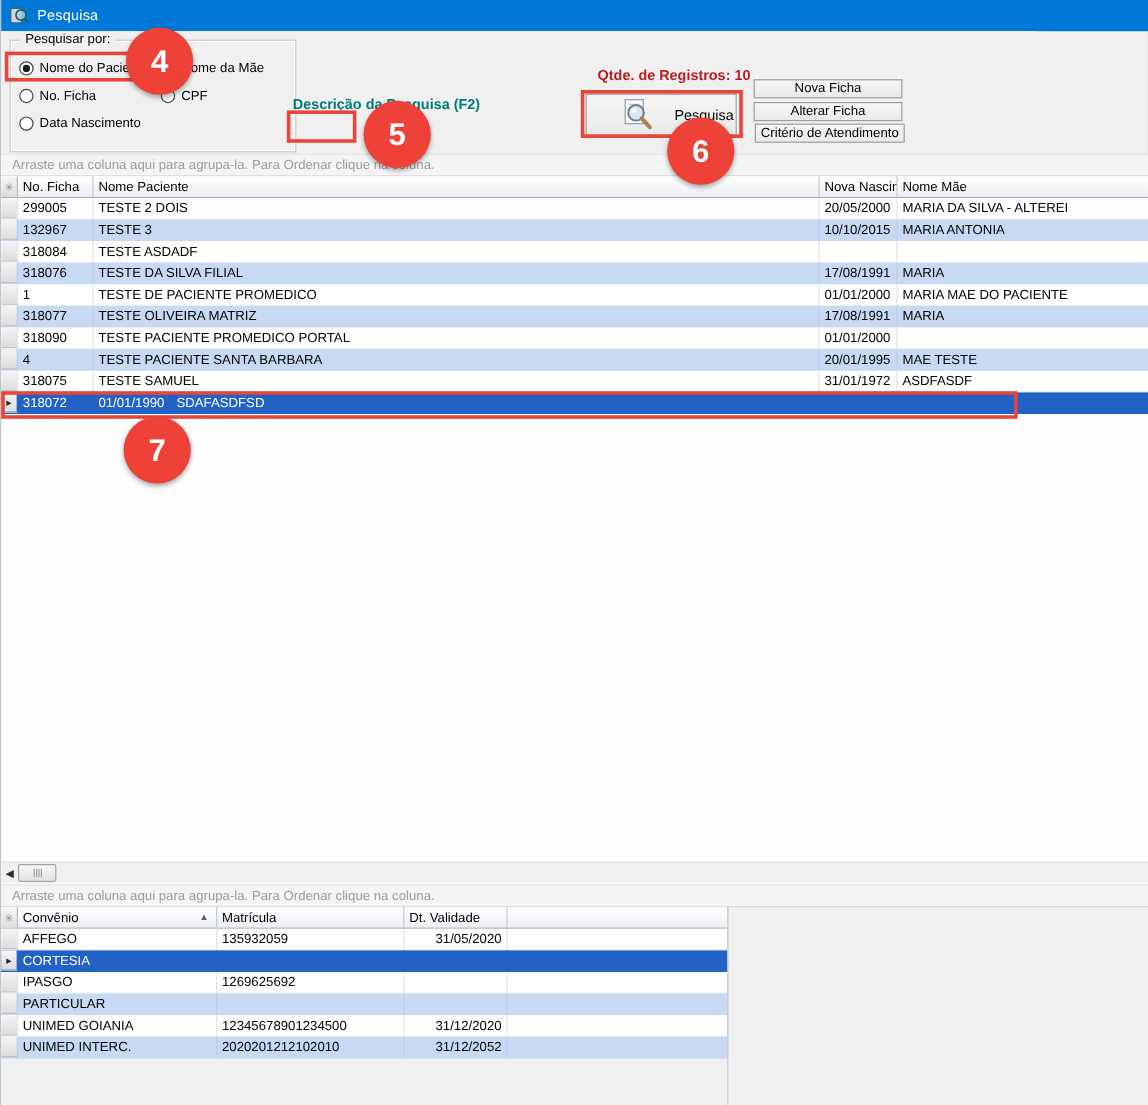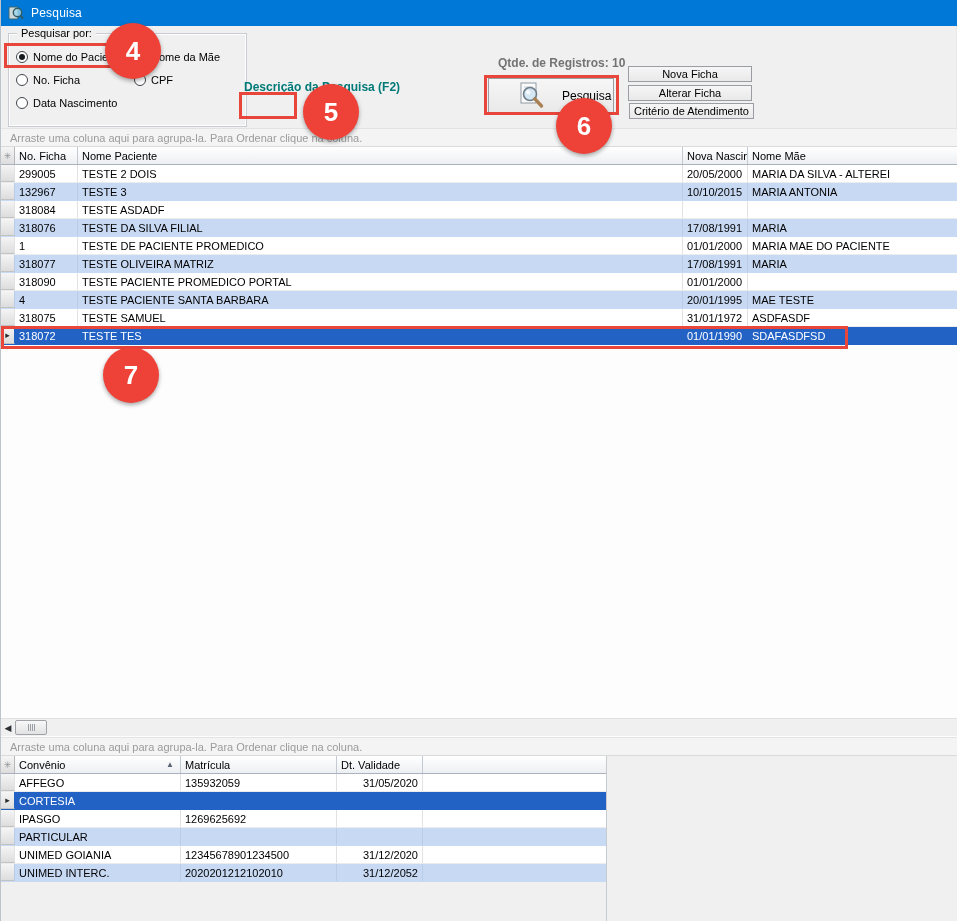--- a/index.html
+++ b/index.html
@@ -31,21 +31,21 @@
   .r1 { left:125px; top:17px; }
   .r2 { left:7px;  top:40px; }
   .r3 { left:125px; top:40px; }
   .r4 { left:7px;  top:63px; }
 
   #desc-label { position:absolute; left:243px; top:54px; color:#007a78; font-weight:bold; font-size:12px; }
   #search-input { position:absolute; left:240px; top:67px; width:240px; height:19px;
     background:#fff; border:1px solid #7a7f87; display:flex; align-items:center; padding-left:3px; }
   #search-input .sel { background:#0b61d8; color:#fff; padding:1px 2px; }
 
-  #qtde-label { position:absolute; left:497px; top:30px; color:#737373; font-weight:bold; font-size:12px; }
+  #qtde-label { position:absolute; left:497px; top:30px; color:#b91c1c; font-weight:bold; font-size:12px; }
 
   .btn { background:linear-gradient(#f6f6f6,#e9e9e9); border:1px solid #9a9da1;
     display:flex; align-items:center; justify-content:center; font-size:11px; cursor:default; }
   #btn-pesquisa { position:absolute; left:487px; top:52px; width:126px; height:35px;
     justify-content:flex-start; padding-left:30px; gap:17px; font-size:12px; }
   #btn-nova     { position:absolute; left:627px; top:40px; width:124px; height:16px; }
   #btn-alterar  { position:absolute; left:627px; top:59px; width:124px; height:16px; }
   #btn-criterio { position:absolute; left:628px; top:77px; width:125px; height:16px; }
 
   
@@ -252,21 +252,20 @@
           <div class="grow">
             <div class="cell ind"></div>
             <div class="cell c0">318075</div>
             <div class="cell c1">TESTE SAMUEL</div>
             <div class="cell c2">31/01/1972</div>
             <div class="cell c3">ASDFASDF</div>
           </div>
           <div class="grow alt selected">
             <div class="cell ind">▸</div>
             <div class="cell c0">318072</div>
-            <div class="cell c1">TESTE TES</div>
             <div class="cell c2">01/01/1990</div>
             <div class="cell c3">SDAFASDFSD</div>
           </div>
         </div>
     </div>
     <div id="hscroll">
       <span class="arrow">◀</span>
       <span class="thumb">
           <i></i>
           <i></i>

